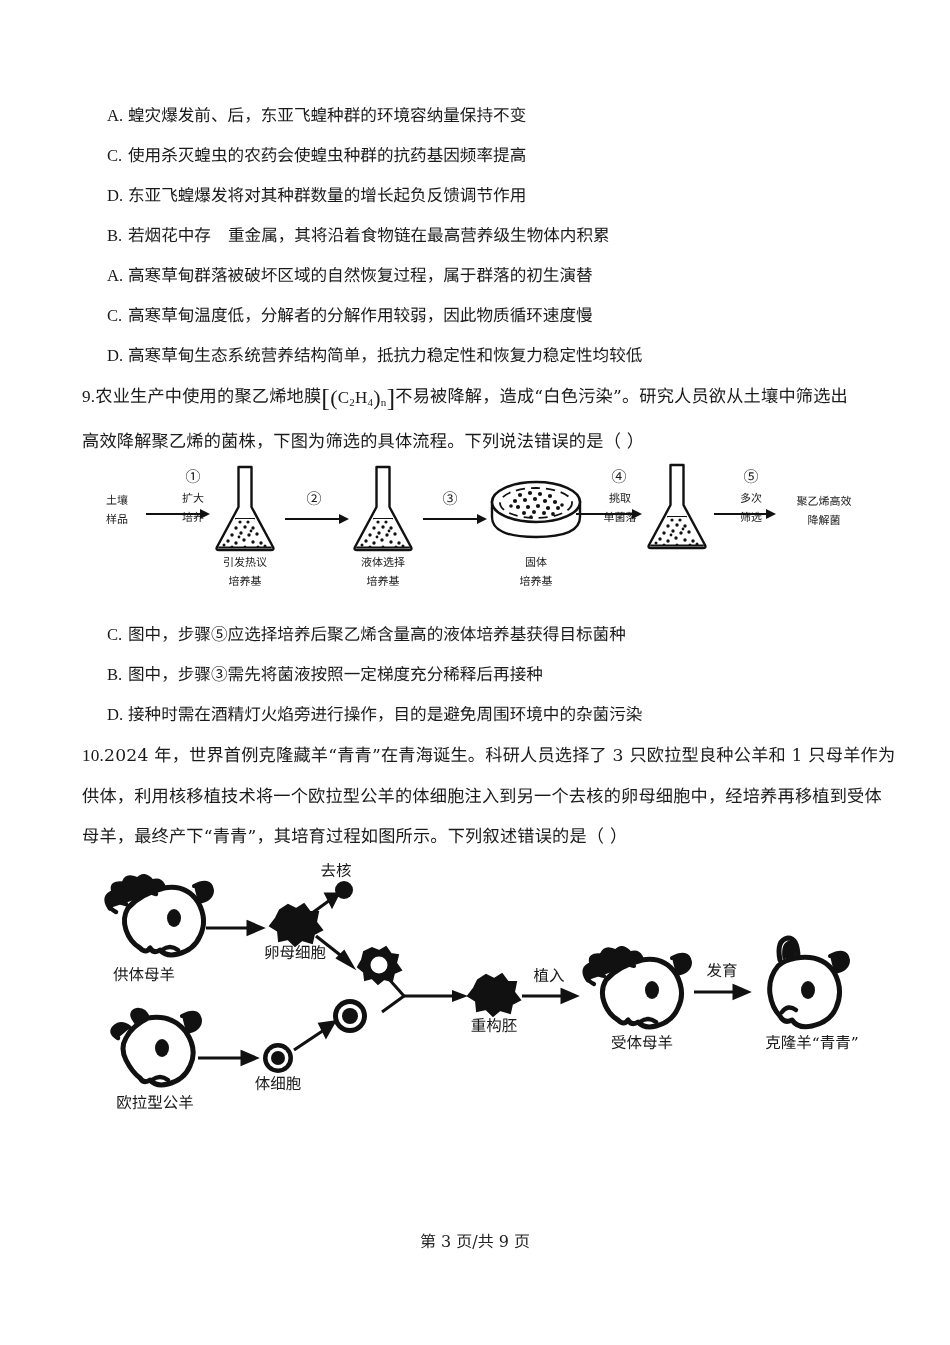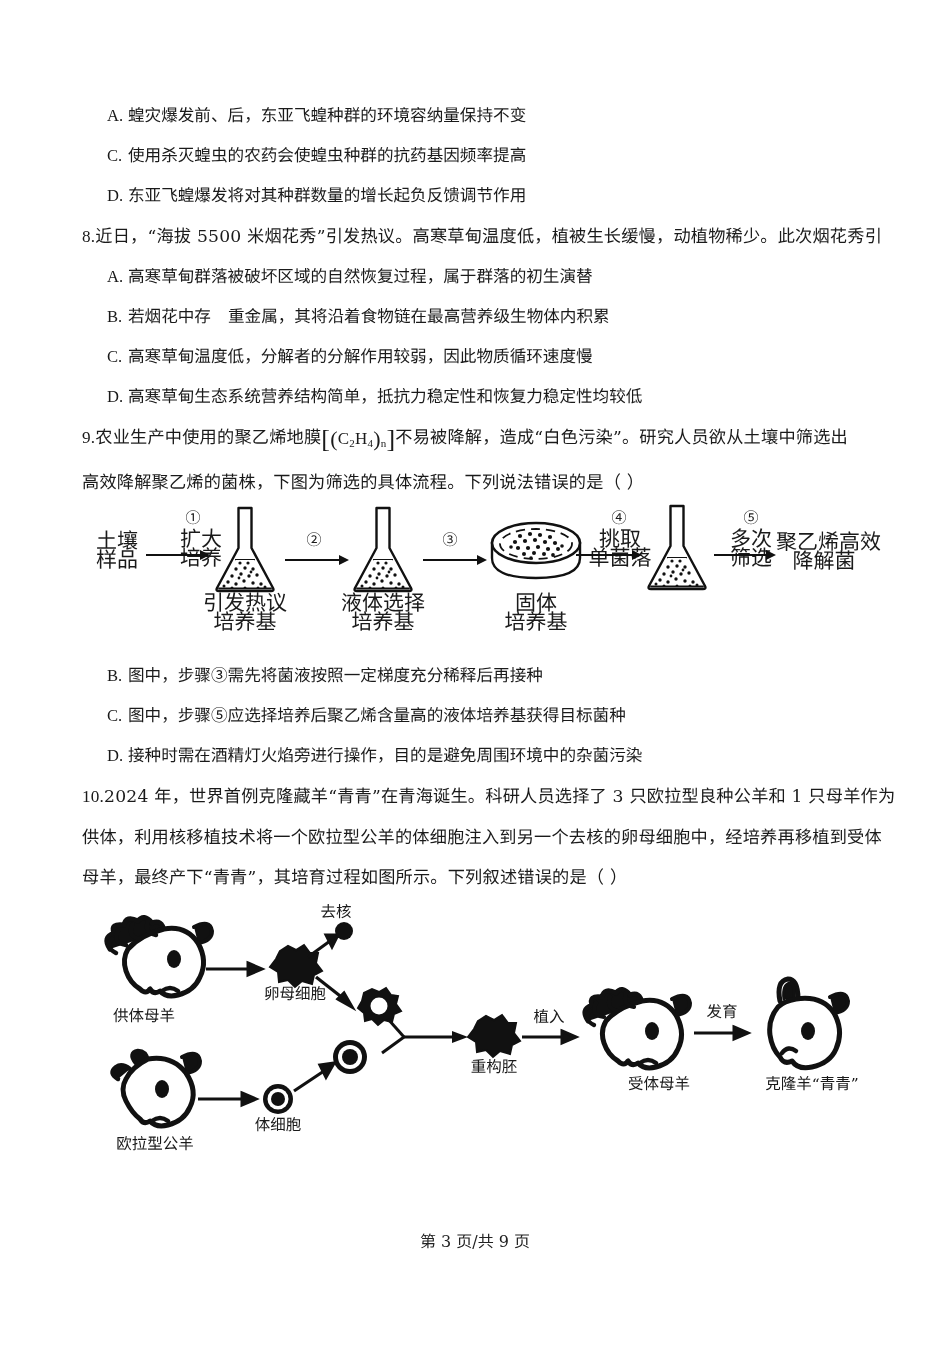--- a/index.html
+++ b/index.html
@@ -84,21 +84,21 @@
   
   .fig1 {
     position: relative;
     width: 790px;
     height: 150px;
     margin-top: 4px;
     font-family: "DejaVu Serif", "Liberation Serif", serif;
   }
   .fig1 .lbl {
     position: absolute;
-    font-size: 21px;
+    font-size: 11px;
     line-height: 19px;
     text-align: center;
     white-space: nowrap;
   }
   .circnum {
     position: absolute;
     font-size: 15px;
     line-height: 17px;
     width: 20px;
     height: 20px;
@@ -158,28 +158,25 @@
     <div class="optline">
       <span class="opt-letter">A.</span><span>蝗灾爆发前、后，东亚飞蝗种群的环境容纳量保持不变</span>
     </div>
     <div class="optline">
       <span class="opt-letter">C.</span><span>使用杀灭蝗虫的农药会使蝗虫种群的抗药基因频率提高</span>
     </div>
     <div class="optline">
       <span class="opt-letter">D.</span><span>东亚飞蝗爆发将对其种群数量的增长起负反馈调节作用</span>
     </div>
 
-    <div class="qline">
-      <span class="qnum">8.</span><span>近日，“海拔 5500 米烟花秀”引发热议。高寒草甸温度低，植被生长缓慢，动植物稀少。此次烟花秀引</span>
+    <div class="optline">
+      <span class="opt-letter">B.</span><span>若烟花中存</span><span class="gapchar"></span><span>重金属，其将沿着食物链在最高营养级生物体内积累</span>
     </div>
     <div class="optline">
       <span class="opt-letter">A.</span><span>高寒草甸群落被破坏区域的自然恢复过程，属于群落的初生演替</span>
-    </div>
-    <div class="optline">
-      <span class="opt-letter">B.</span><span>若烟花中存</span><span class="gapchar"></span><span>重金属，其将沿着食物链在最高营养级生物体内积累</span>
     </div>
     <div class="optline">
       <span class="opt-letter">C.</span><span>高寒草甸温度低，分解者的分解作用较弱，因此物质循环速度慢</span>
     </div>
     <div class="optline">
       <span class="opt-letter">D.</span><span>高寒草甸生态系统营养结构简单，抵抗力稳定性和恢复力稳定性均较低</span>
     </div>
 
     <div class="qline">
       <span class="qnum">9.</span><span>农业生产中使用的聚乙烯地膜</span><span class="chem"><span class="bk">[</span><span class="pr">(</span><span class="it">C</span><sub>2</sub><span class="it">H</span><sub>4</sub><span class="pr">)</span><sub>n</sub><span class="bk">]</span></span><span>不易被降解，造成“白色污染”。研究人员欲从土壤中筛选出</span>
@@ -190,21 +187,21 @@
 
     <div class="fig1">
 
       <div class="lbl" style="left:6px; top:26px; width:58px;">
         <div>土壤</div>
         <div>样品</div>
       </div>
 
       <div class="circnum" style="left:101px; top:4px;">①</div>
 
-      <div class="lbl" style="left:90px; top:24px; width:58px;">
+      <div class="lbl" style="left:82px; top:24px; width:58px;">
         <div>扩大</div>
         <div>培养</div>
       </div>
 
       <div class="arrow-line" style="left:64px; top:48px; width:56px;"></div>
       <div class="arrow-head" style="left:118px; top:43.5px;"></div>
 
       <div class="flask" style="left:128px; top:-2px;">
         <svg width="70" height="92" viewBox="0 0 70 92">
           <defs>
@@ -388,24 +385,24 @@
       <div class="arrow-line" style="left:632px; top:48px; width:54px;"></div>
       <div class="arrow-head" style="left:684px; top:43.5px;"></div>
 
       <div class="lbl" style="left:694px; top:27px; width:96px;">
         <div>聚乙烯高效</div>
         <div>降解菌</div>
       </div>
     </div>
 
     <div class="optline">
+      <span class="opt-letter">C.</span><span>图中，步骤⑤应选择培养后聚乙烯含量高的液体培养基获得目标菌种</span>
+    </div>
+    <div class="optline">
       <span class="opt-letter">B.</span><span>图中，步骤③需先将菌液按照一定梯度充分稀释后再接种</span>
-    </div>
-    <div class="optline">
-      <span class="opt-letter">C.</span><span>图中，步骤⑤应选择培养后聚乙烯含量高的液体培养基获得目标菌种</span>
     </div>
     <div class="optline">
       <span class="opt-letter">D.</span><span>接种时需在酒精灯火焰旁进行操作，目的是避免周围环境中的杂菌污染</span>
     </div>
 
     <div class="qline">
       <span class="qnum">10.</span><span>2024 年，世界首例克隆藏羊“青青”在青海诞生。科研人员选择了 3 只欧拉型良种公羊和 1 只母羊作为</span>
     </div>
     <div class="qline">
       <span>供体，利用核移植技术将一个欧拉型公羊的体细胞注入到另一个去核的卵母细胞中，经培养再移植到受体</span>
@@ -531,21 +528,21 @@
         </g>
       </svg>
 
       <div class="lbl" style="left:14px; top:104px; width:96px;">供体母羊</div>
       <div class="lbl" style="left:170px; top:82px; width:86px;">卵母细胞</div>
       <div class="lbl" style="left:226px; top:0px; width:56px;">去核</div>
       <div class="lbl" style="left:14px; top:232px; width:118px;">欧拉型公羊</div>
       <div class="lbl" style="left:163px; top:213px; width:66px;">体细胞</div>
       <div class="lbl" style="left:379px; top:155px; width:66px;">重构胚</div>
       <div class="lbl" style="left:444px; top:105px; width:46px;text-align:center;">植入</div>
-      <div class="lbl" style="left:512px; top:172px; width:96px;text-align:right;">受体母羊</div>
+      <div class="lbl" style="left:512px; top:172px; width:96px;">受体母羊</div>
       <div class="lbl" style="left:617px; top:100px; width:46px;">发育</div>
       <div class="lbl" style="left:660px; top:172px; width:140px;">克隆羊“青青”</div>
     </div>
 
   </div>
 
   <div class="footer">第 3 页/共 9 页</div>
 </div>
 
 </body></html>

